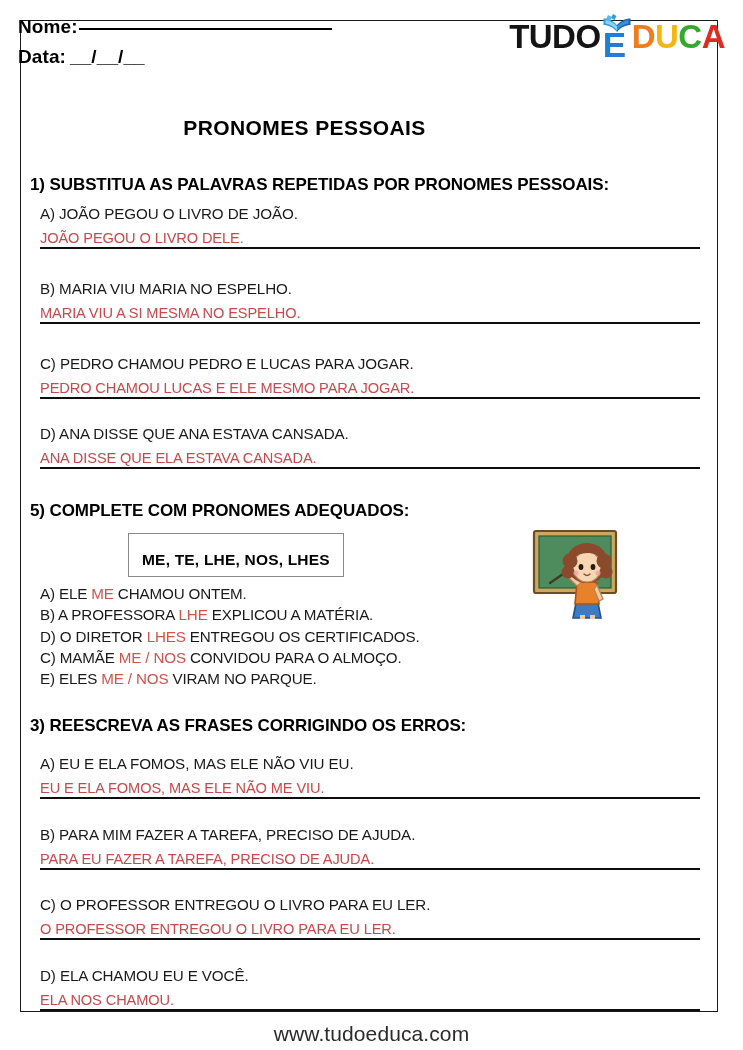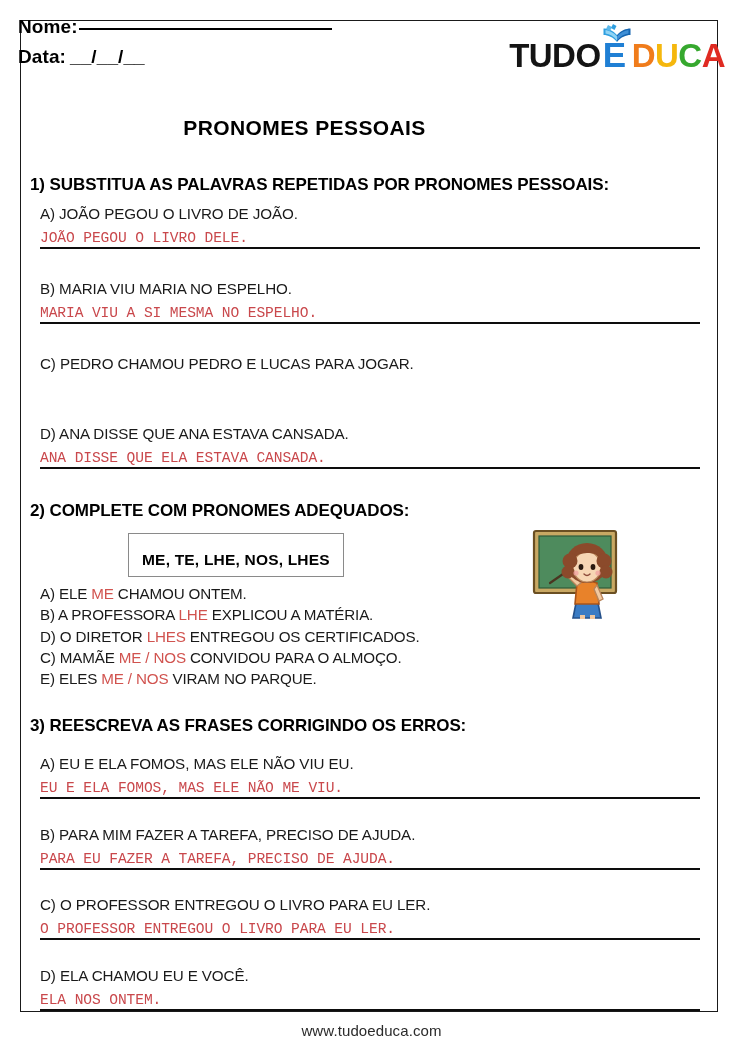--- a/index.html
+++ b/index.html
@@ -25,21 +25,21 @@
     border: 1.5px solid #1a1a1a;
     box-sizing: border-box;
   }
 
   .footer-url {
     position: absolute;
     left: 0;
     top: 1022px;
     width: 743px;
     text-align: center;
-    font-size: 15px;
+    font-size: 21px;
     color: #2b2b2b;
     letter-spacing: 0.1px;
   }
 
   
   .header {
     position: absolute;
     left: 18px;
     top: 12px;
     right: 10px;
@@ -62,21 +62,21 @@
     margin-left: 1px;
   }
   .date-blanks { display: inline-block; margin-left: 4px; }
 
   .logo {
     position: absolute;
     right: 8px;
     top: 8px;
     height: 52px;
     display: flex;
-    align-items: flex-end;
+    align-items: flex-start;
     font-weight: bold;
     font-size: 33px;
     letter-spacing: -0.5px;
     line-height: 1;
   }
   .logo span { display: inline-block; }
   .logo .l-tudo { color: #141414; }
   .logo .l-e-wrap {
     position: relative;
     display: inline-block;
@@ -132,21 +132,20 @@
     font-size: 15.2px;
     color: #1a1a1a;
     letter-spacing: -0.1px;
     white-space: nowrap;
   }
   .answer-line {
     position: relative;
     margin-top: 3px;
     height: 22px;
     border-bottom: 2px solid #0d0d0d;
-    font-family: Liberation Mono, monospace;
   }
   .answer-text {
     position: absolute;
     left: 0;
     bottom: 1px;
     font-size: 14.6px;
     color: #c9484c;
     letter-spacing: -0.1px;
     white-space: nowrap;
   }
@@ -234,30 +233,33 @@
 
 <div class="qitem" style="top:280px; width:660px;">
   <div class="qprompt">B) MARIA VIU MARIA NO ESPELHO.</div>
   <div class="answer-line">
     <span class="answer-text">MARIA VIU A SI MESMA NO ESPELHO.</span>
   </div>
 </div>
 
 <div class="qitem" style="top:355px; width:660px;">
   <div class="qprompt">C) PEDRO CHAMOU PEDRO E LUCAS PARA JOGAR.</div>
+  <div class="answer-line">
+    <span class="answer-text">PEDRO CHAMOU LUCAS E ELE MESMO PARA JOGAR.</span>
+  </div>
 </div>
 
 <div class="qitem" style="top:425px; width:660px;">
   <div class="qprompt">D) ANA DISSE QUE ANA ESTAVA CANSADA.</div>
   <div class="answer-line">
     <span class="answer-text">ANA DISSE QUE ELA ESTAVA CANSADA.</span>
   </div>
 </div>
 
-<div class="section-heading" id="sec2-heading">2) COMPLETE COM PRONOMES ADEQUADOS:</div>
+<div class="section-heading" id="sec2-heading">5) COMPLETE COM PRONOMES ADEQUADOS:</div>
 
 <div class="word-bank">ME, TE, LHE, NOS, LHES</div>
 
 <div class="fill-list">
   <div class="fill-row">
     <span>A) ELE </span><span class="ans">ME</span><span> CHAMOU ONTEM.</span>
   </div>
   <div class="fill-row">
     <span>B) A PROFESSORA </span><span class="ans">LHE</span><span> EXPLICOU A MATÉRIA.</span>
   </div>
@@ -328,17 +330,17 @@
 <div class="qitem" style="top:896px; width:660px;">
   <div class="qprompt">C) O PROFESSOR ENTREGOU O LIVRO PARA EU LER.</div>
   <div class="answer-line">
     <span class="answer-text">O PROFESSOR ENTREGOU O LIVRO PARA EU LER.</span>
   </div>
 </div>
 
 <div class="qitem" style="top:967px; width:660px;">
   <div class="qprompt">D) ELA CHAMOU EU E VOCÊ.</div>
   <div class="answer-line">
-    <span class="answer-text">ELA NOS ONTEM.</span>
+    <span class="answer-text">ELA NOS CHAMOU.</span>
   </div>
 </div>
 
 <div class="footer-url">www.tudoeduca.com</div>
 
 </body></html>

